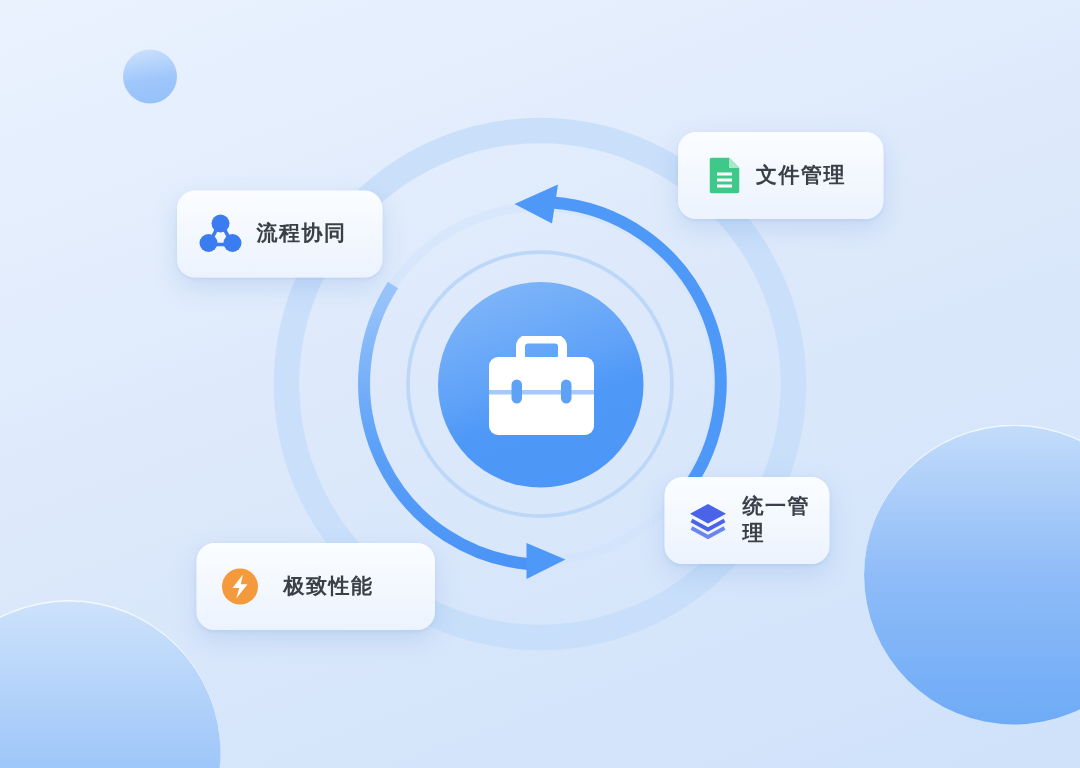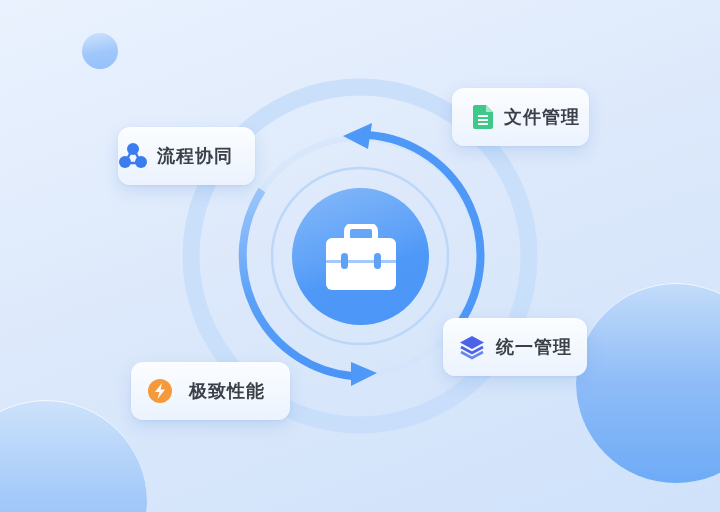--- a/index.html
+++ b/index.html
@@ -29,26 +29,27 @@
     position: absolute; left: 292px; top: 188px; width: 137px; height: 137px;
     border-radius: 50%;
     background: linear-gradient(160deg, #86b9f9 0%, #5fa2f8 45%, #4e98f7 60%, #4b96f7 100%);
     display: flex; align-items: center; justify-content: center;
   }
   .card {
     position: absolute; height: 58px; border-radius: 12px;
     background: linear-gradient(180deg, #fbfdff 0%, #ecf3fe 100%);
     box-shadow: 0 6px 16px rgba(100,150,220,0.22), 0 1px 2px rgba(120,160,220,0.15);
     display: flex; align-items: center; box-sizing: border-box;
+    padding-left: 14px;
   }
   .card .icon { width: 30px; height: 30px; display: flex; align-items: center; justify-content: center; margin-right: 9px; }
-  .card .label { font-size: 18px; color: #3b3f48; letter-spacing: 1px; font-weight: 600; font-family: Liberation Serif, serif; }
+  .card .label { font-size: 14px; color: #3b3f48; letter-spacing: 1px; font-weight: 600; font-family: Liberation Serif, serif; }
   #card-flow { left: 118px; top: 127px; width: 137px; }
   #card-files { left: 452px; top: 88px; width: 137px; padding-left: 20px; }
-  #card-unified { left: 443px; top: 318px; width: 144px; padding-left: 14px; }
+  #card-unified { left: 443px; top: 318px; width: 110px; padding-left: 14px; }
   #card-perf { left: 131px; top: 362px; width: 159px; padding-left: 14px; }
 </style>
 </head>
 <body>
 
 <div class="stage">
 
   <div class="deco-circle deco-small"></div>
   <div class="deco-circle deco-right"></div>
   <div class="deco-circle deco-left"></div>

